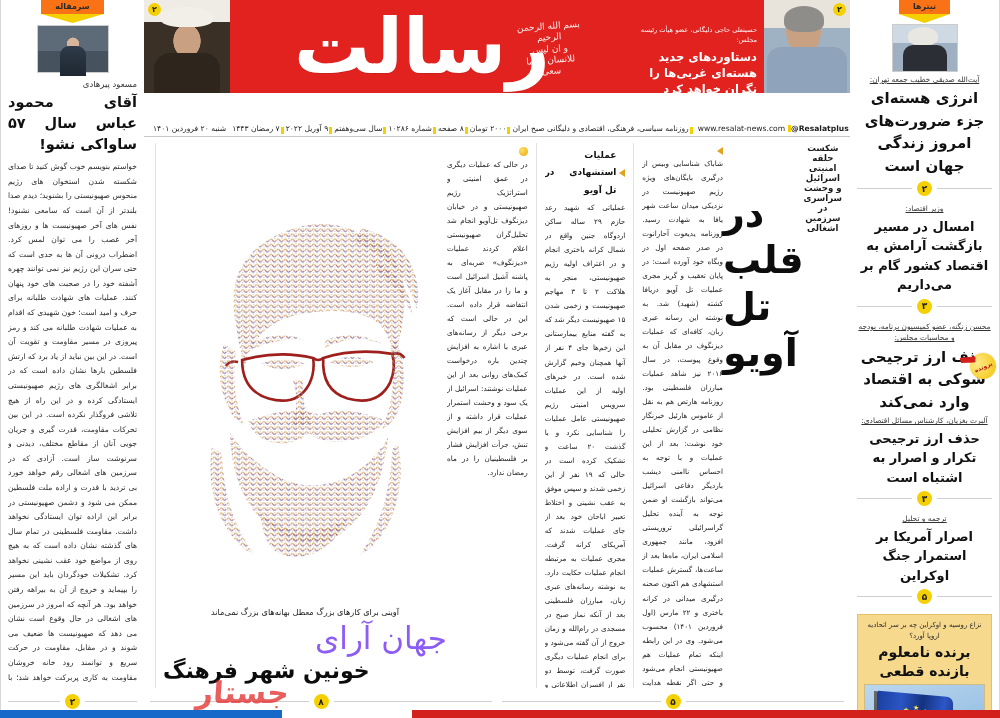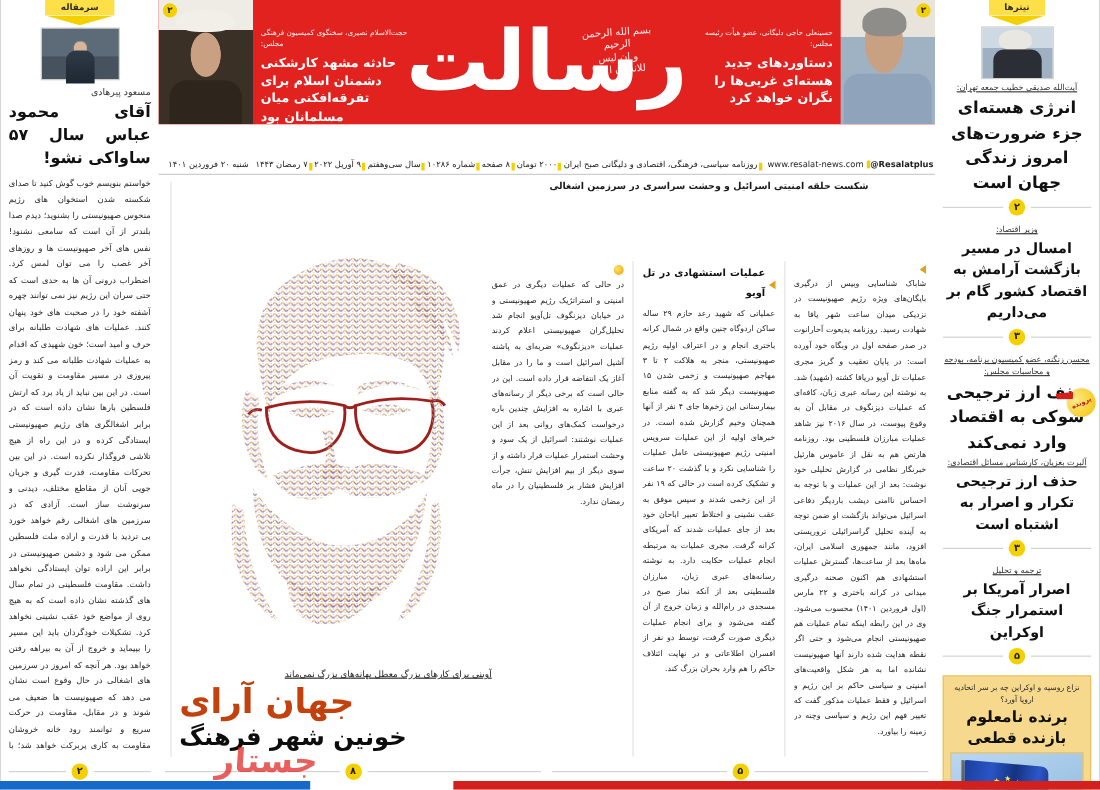--- a/index.html
+++ b/index.html
@@ -40,21 +40,21 @@
     width: 144px; flex: 0 0 144px;
     border-left: 1px solid #d8d8d8;
     padding: 0 7px 4px 7px;
     display: flex; flex-direction: column;
     background: #fff;
     position: relative;
   }
   .tag-banner {
     align-self: center;
     position: relative;
-    background: #fde047;
+    background: #f97316;
     color: #2b2b2b;
     font-size: 8px; font-weight: bold;
     padding: 2px 14px 3px 14px;
     margin-bottom: 6px;
     letter-spacing: .3px;
   }
   .tag-banner::after {
     content: "";
     position: absolute; left: 0; right: 0; top: 100%;
     height: 9px;
@@ -238,21 +238,21 @@
   
   #story {
     flex: 1 1 auto;
     display: flex; flex-direction: row;
     padding: 6px 6px 0 6px;
     min-height: 0;
     position: relative;
   }
   #story-right {
     flex: 1 1 auto;
-    display: flex; flex-direction: column;
+    display: flex; flex-direction: row;
     min-width: 0;
     padding-right: 2px;
   }
   .story-kicker {
     font-size: 8.6px; color:#1a1a1a; text-align:center;
     margin-bottom: 4px; font-weight: 600;
   }
   .story-title {
     font-size: 38px; font-weight: bold; line-height: 1.22;
     color:#0d0d0d; text-align: left; direction: rtl;
@@ -300,27 +300,26 @@
   }
   .callig-box {
     flex: 1 1 auto;
     background: #fff;
     position: relative;
     overflow: hidden;
     min-height: 0;
   }
   .callig-svg { width:100%; height:100%; display:block; }
   .callig-cap {
-    font-size: 8.2px; color:#1a1a1a; text-align: right;
+    font-size: 8.2px; color:#1a1a1a; text-align: center;
     margin: 2px 0 3px 0;
-    text-decoration: underline;
   }
   .callig-title {
-    font-size: 31px; font-weight: bold; line-height: 1.18;
-    text-align: left; color:#c2410c; letter-spacing:-.8px;
+    font-size: 31px; font-weight: normal; line-height: 1.18;
+    text-align: right; color:#8b5cf6; letter-spacing:-.8px;
   }
   .callig-sub {
     font-size: 22px; font-weight: bold; line-height: 1.25;
     text-align: left; color:#0d0d0d; letter-spacing:-.6px;
     margin-bottom: 4px;
   }
 
   
   #watermark {
     position:absolute; left: 52px; bottom: 8px;
@@ -518,24 +517,20 @@
       </div>
 
       <div class="mh-logo">
         <div class="logo-word">رسالت</div>
         <div class="logo-seal">
           <div>بسم الله الرحمن الرحیم</div>
           <div>و ان لیس للانسان الا ما سعی</div>
         </div>
       </div>
 
-      <div class="mh-side left">
-        <div class="mh-kicker">حجت‌الاسلام نصیری، سخنگوی کمیسیون فرهنگی مجلس:</div>
-        <div class="mh-head">حادثه مشهد کارشکنی دشمنان اسلام برای تفرقه‌افکنی میان مسلمانان بود</div>
-      </div>
 
       <div class="mh-photo left">
         <div class="mh-badge">۲</div>
         <div class="photo-cleric"></div>
       </div>
     </header>
 
     <div id="infobar">
       <div class="ib-item">شنبه ۲۰ فروردین ۱۴۰۱</div>
       <div class="ib-item">۷ رمضان ۱۴۴۳</div>
@@ -552,20 +547,21 @@
 
       </div>
     </div>
 
     <section id="story">
 
       <div id="story-right">
         <div class="story-kicker">شکست حلقه امنیتی اسرائیل و وحشت سراسری در سرزمین اشغالی</div>
         <h1 class="story-title">
           <br>
+          <span>در قلب تل آویو</span>
         </h1>
 
         <div class="story-cols">
           <div class="scol">
             <div class="sub-head">
               <span class="bullet-ico"></span>
               <span></span>
             </div>
             <div>شاباک شناسایی وبیس از درگیری بایگان‌های ویژه رژیم صهیونیست در نزدیکی میدان ساعت شهر یافا به شهادت رسید. روزنامه یدیعوت آحارانوت در صدر صفحه اول در وبگاه خود آورده است: در پایان تعقیب و گریز مجری عملیات تل آویو دریافا کشته (شهید) شد. به نوشته این رسانه عبری زبان، کافه‌ای که عملیات دیزنگوف در مقابل آن به وقوع پیوست، در سال ۲۰۱۶ نیز شاهد عملیات مبارزان فلسطینی بود. روزنامه هارتص هم به نقل از عاموس هارئیل خبرنگار نظامی در گزارش تحلیلی خود نوشت: بعد از این عملیات و با توجه به احساس ناامنی دیشب باردیگر دفاعی اسرائیل می‌تواند بازگشت او ضمن توجه به آینده تحلیل گراسرائیلی تروریستی افزود، مانند جمهوری اسلامی ایران، ماه‌ها بعد از ساعت‌ها، گسترش عملیات استشهادی هم اکنون صحنه درگیری میدانی در کرانه باختری و ۲۲ مارس (اول فروردین ۱۴۰۱) محسوب می‌شود. وی در این رابطه اینکه تمام عملیات هم صهیونیستی انجام می‌شود و حتی اگر نقطه هدایت شده دارند آنها صهیونیست نشانده اما به هر شکل واقعیت‌های امنیتی و سیاسی حاکم بر این رژیم و اسرائیل و فقط عملیات مذکور گفت که تغییر فهم این رژیم و سیاسی وچنه در زمینه را بیاورد.</div>
           </div>

